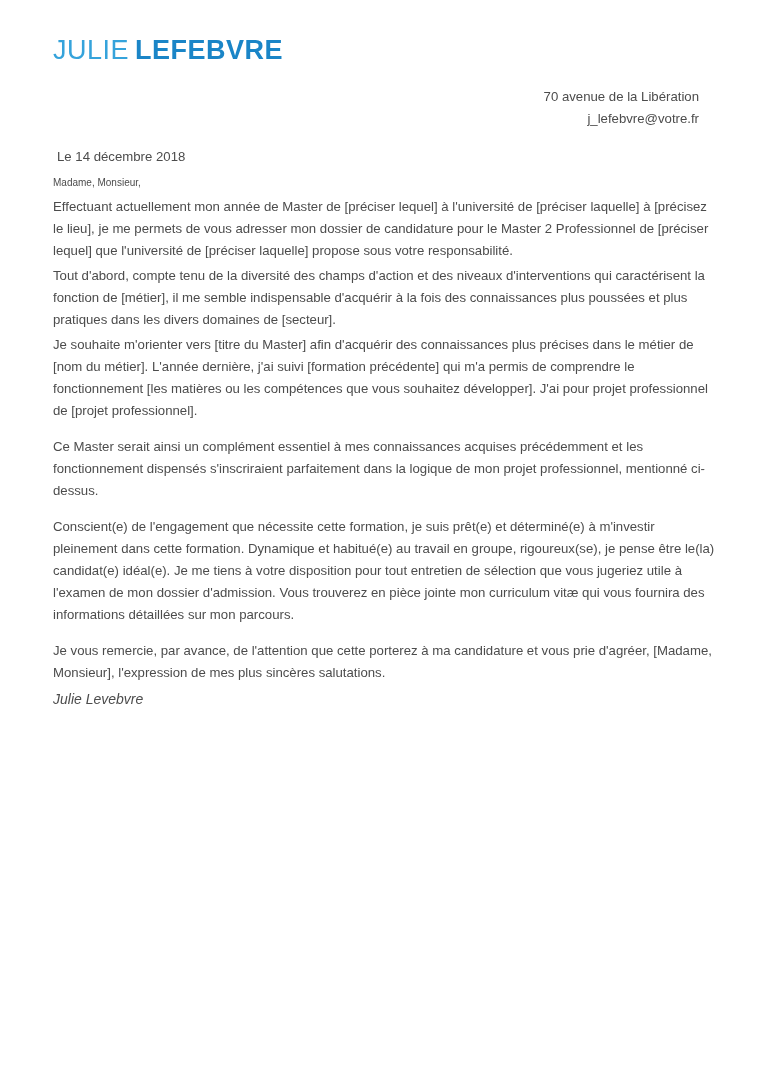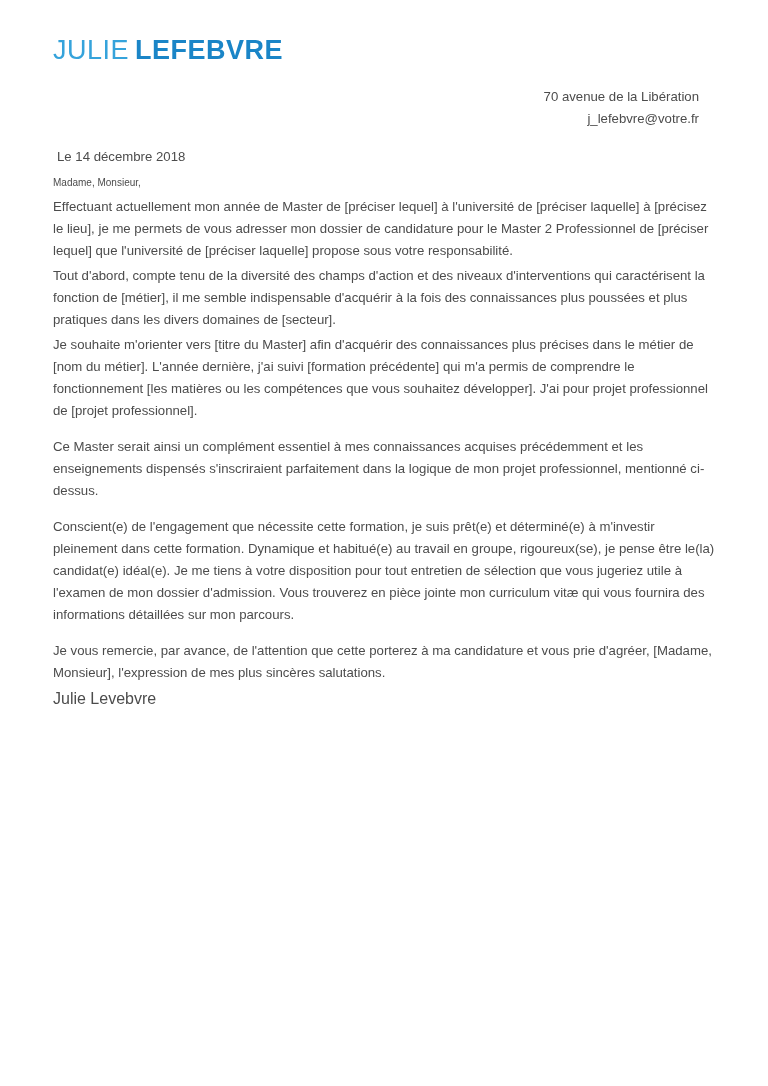--- a/index.html
+++ b/index.html
@@ -49,22 +49,23 @@
   .body { margin-top: 2px; }
   .body .para {
     margin: 0 0 3px 0;
     font-size: 13.2px;
     line-height: 22px;
     max-width: 665px;
   }
   .body .para.para-gap { margin-top: 14px; }
   .signature {
     margin: 4px 0 0 0;
-    font-size: 16px;
+    font-size: 14px;
     line-height: 22px;
+    font-style: italic;
   }
 </style>
 </head>
 <body>
 
 <div class="page" style="--first-name-color: #35a3db; --last-name-color: #1a85c7; --body-text: #4c4c4c;">
 
   <h1 class="name"><span class="first">JULIE</span><span class="last">LEFEBVRE</span></h1>
 
   <div class="contact">
@@ -81,21 +82,21 @@
   <p class="salutation">Madame, Monsieur,</p>
 
   <div class="body">
 
       <p class="para">Effectuant actuellement mon année de Master de [préciser lequel] à l'université de [préciser laquelle] à [précisez le lieu], je me permets de vous adresser mon dossier de candidature pour le Master 2 Professionnel de [préciser lequel] que l'université de [préciser laquelle] propose sous votre responsabilité.</p>
 
       <p class="para">Tout d'abord, compte tenu de la diversité des champs d'action et des niveaux d'interventions qui caractérisent la fonction de [métier], il me semble indispensable d'acquérir à la fois des connaissances plus poussées et plus pratiques dans les divers domaines de [secteur].</p>
 
       <p class="para">Je souhaite m'orienter vers [titre du Master] afin d'acquérir des connaissances plus précises dans le métier de [nom du métier]. L'année dernière, j'ai suivi [formation précédente] qui m'a permis de comprendre le fonctionnement [les matières ou les compétences que vous souhaitez développer]. J'ai pour projet professionnel de [projet professionnel].</p>
 
-      <p class="para para-gap">Ce Master serait ainsi un complément essentiel à mes connaissances acquises précédemment et les enseignements dispensés s'inscriraient parfaitement dans la logique de mon projet professionnel, mentionné ci-dessus.</p>
+      <p class="para para-gap">Ce Master serait ainsi un complément essentiel à mes connaissances acquises précédemment et les fonctionnement dispensés s'inscriraient parfaitement dans la logique de mon projet professionnel, mentionné ci-dessus.</p>
 
       <p class="para para-gap">Conscient(e) de l'engagement que nécessite cette formation, je suis prêt(e) et déterminé(e) à m'investir pleinement dans cette formation. Dynamique et habitué(e) au travail en groupe, rigoureux(se), je pense être le(la) candidat(e) idéal(e). Je me tiens à votre disposition pour tout entretien de sélection que vous jugeriez utile à l'examen de mon dossier d'admission. Vous trouverez en pièce jointe mon curriculum vitæ qui vous fournira des informations détaillées sur mon parcours.</p>
 
       <p class="para para-gap">Je vous remercie, par avance, de l'attention que cette porterez à ma candidature et vous prie d'agréer, [Madame, Monsieur], l'expression de mes plus sincères salutations.</p>
     </div>
 
   <p class="signature">Julie Levebvre</p>
 
 </div>
 

